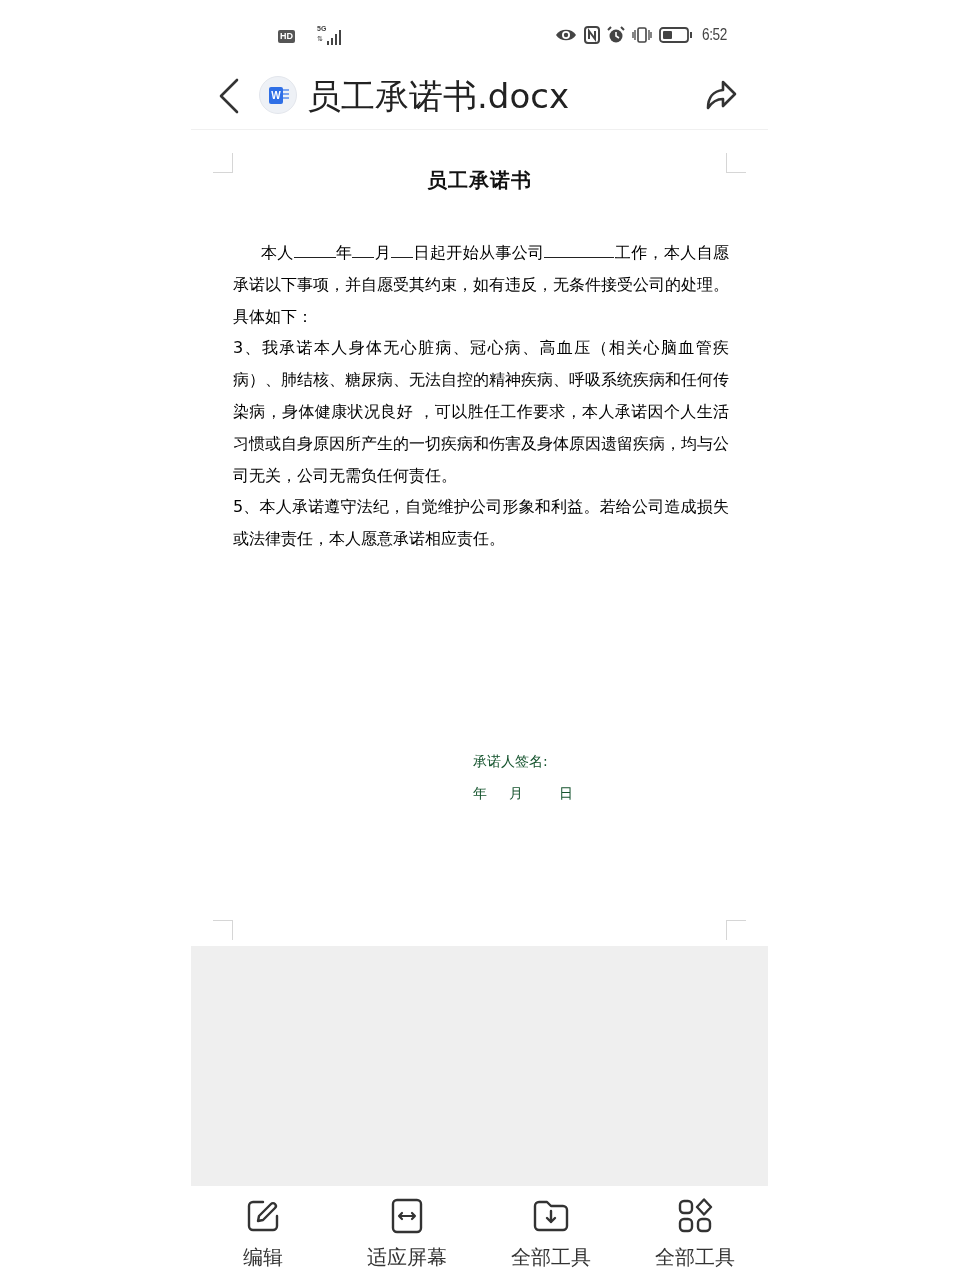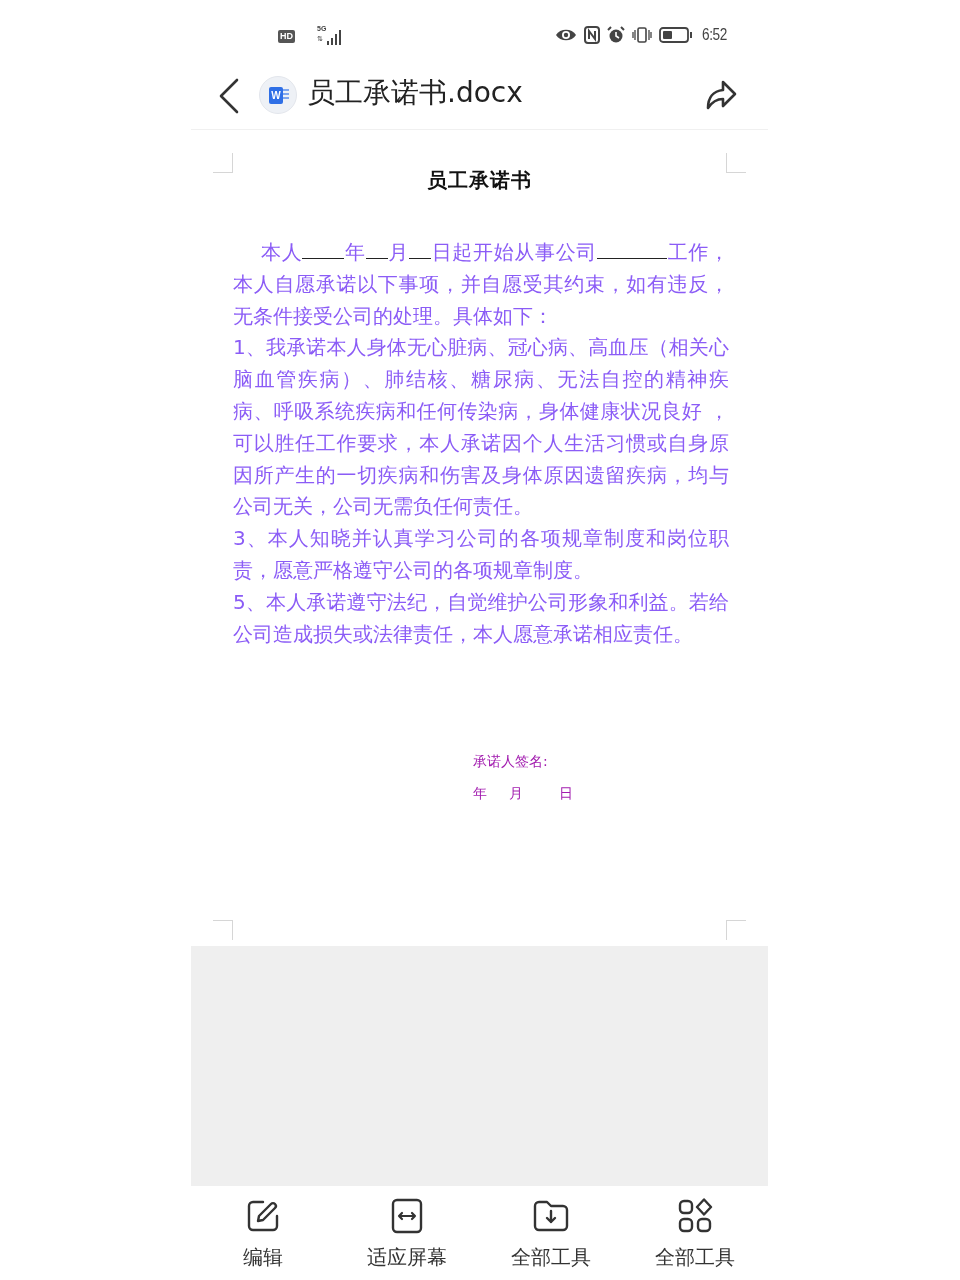--- a/index.html
+++ b/index.html
@@ -34,37 +34,37 @@
     .file-icon {
       position: absolute; left: 68px; top: 10px; width: 38px; height: 38px; border-radius: 50%;
       background: #eef1f6; border: 1px solid #e3e6ec;
     }
     .file-icon .w {
       position: absolute; left: 9px; top: 10px; width: 14px; height: 17px; background: #2f6fe6; border-radius: 2px;
       color: #fff; font-size: 10px; font-weight: bold; text-align: center; line-height: 17px; font-family: "Liberation Sans", sans-serif;
     }
     .file-icon .lines { position: absolute; left: 23px; top: 12px; width: 6px; }
     .file-icon .lines span { display: block; height: 1.5px; background: #7fa6ef; margin-bottom: 2.5px; }
-    .title { position: absolute; left: 116px; top: 8px; font-size: 28px; color: #222; font-family: "DejaVu Sans", sans-serif; letter-spacing: 0px; }
+    .title { position: absolute; left: 116px; top: 8px; font-size: 34px; color: #222; font-family: "DejaVu Sans", sans-serif; letter-spacing: 0px; }
     .share-btn { position: absolute; left: 510px; top: 10px; width: 40px; height: 40px; }
 
     
     .doc { position: absolute; left: 0; top: 131px; width: 577px; height: 815px; background: #ffffff; }
     .corner { position: absolute; width: 20px; height: 20px; border-color: #d6d6d6; border-style: solid; border-width: 0; }
     .corner.tl { left: 22px; top: 22px; border-right-width: 1.5px; border-bottom-width: 1.5px; }
     .corner.tr { left: 535px; top: 22px; border-left-width: 1.5px; border-bottom-width: 1.5px; }
     .corner.bl { left: 22px; top: 789px; border-right-width: 1.5px; border-top-width: 1.5px; }
     .corner.br { left: 535px; top: 789px; border-left-width: 1.5px; border-top-width: 1.5px; }
 
     .doc-title { position: absolute; left: 0; top: 36px; width: 577px; text-align: center; font-size: 20px; font-weight: bold; color: #111; letter-spacing: 1px; }
-    .doc-body { position: absolute; left: 42px; top: 106px; width: 496px; font-size: 20px; line-height: 31.8px; color: #8b5cf6; }
+    .doc-body { position: absolute; left: 42px; top: 106px; width: 496px; font-size: 16px; line-height: 31.8px; color: #000000; }
     .doc-body p { text-align: justify; text-align-last: left; }
     .indent { text-indent: 28px; }
     .blank { display: inline-block; border-bottom: 1px solid #222; height: 14px; vertical-align: baseline; }
-    .sign { position: absolute; left: 282px; top: 614px; font-size: 14px; line-height: 32px; color: #a21caf; }
+    .sign { position: absolute; left: 282px; top: 614px; font-size: 14px; line-height: 32px; color: #14532d; }
     .sign .dl span { display: inline-block; }
 
     
     .grey { position: absolute; left: 0; top: 946px; width: 577px; height: 240px; background: #efefef; }
 
     
     .toolbar { position: absolute; left: 0; top: 1186px; width: 577px; height: 94px; background: #ffffff; }
     .tool { position: absolute; top: 0; width: 144px; height: 67px; text-align: center; }
     .tool svg { position: absolute; left: 50%; top: 12px; transform: translateX(-50%); }
     .tool .lbl { position: absolute; left: 0; top: 58px; width: 100%; text-align: center; font-size: 20px; color: #333; }
@@ -143,22 +143,21 @@
     <div class="corner tr"></div>
     <div class="corner bl"></div>
     <div class="corner br"></div>
 
     <div class="doc-title">员工承诺书</div>
 
     <div class="doc-body">
       <p class="indent">
         <span>本人</span><span class="blank" style="width:42px"></span><span>年</span><span class="blank" style="width:22px"></span><span>月</span><span class="blank" style="width:22px"></span><span>日起开始从事公司</span><span class="blank" style="width:70px"></span><span>工作，本人自愿承诺以下事项，并自愿受其约束，如有违反，无条件接受公司的处理。具体如下：</span>
       </p>
-      <p>1、我承诺本人身体无心脏病、冠心病、高血压（相关心脑血管疾病）、肺结核、糖尿病、无法自控的精神疾病、呼吸系统疾病和任何传染病，身体健康状况良好 ，可以胜任工作要求，本人承诺因个人生活习惯或自身原因所产生的一切疾病和伤害及身体原因遗留疾病，均与公司无关，公司无需负任何责任。</p>
-      <p>3、本人知晓并认真学习公司的各项规章制度和岗位职责，愿意严格遵守公司的各项规章制度。</p>
+      <p>3、我承诺本人身体无心脏病、冠心病、高血压（相关心脑血管疾病）、肺结核、糖尿病、无法自控的精神疾病、呼吸系统疾病和任何传染病，身体健康状况良好 ，可以胜任工作要求，本人承诺因个人生活习惯或自身原因所产生的一切疾病和伤害及身体原因遗留疾病，均与公司无关，公司无需负任何责任。</p>
       <p>5、本人承诺遵守法纪，自觉维护公司形象和利益。若给公司造成损失或法律责任，本人愿意承诺相应责任。</p>
     </div>
 
     <div class="sign">
       <div>承诺人签名:</div>
       <div class="dl">
         <span style="width:36px">年</span><span style="width:50px">月</span><span>日</span>
       </div>
     </div>
   </div>

